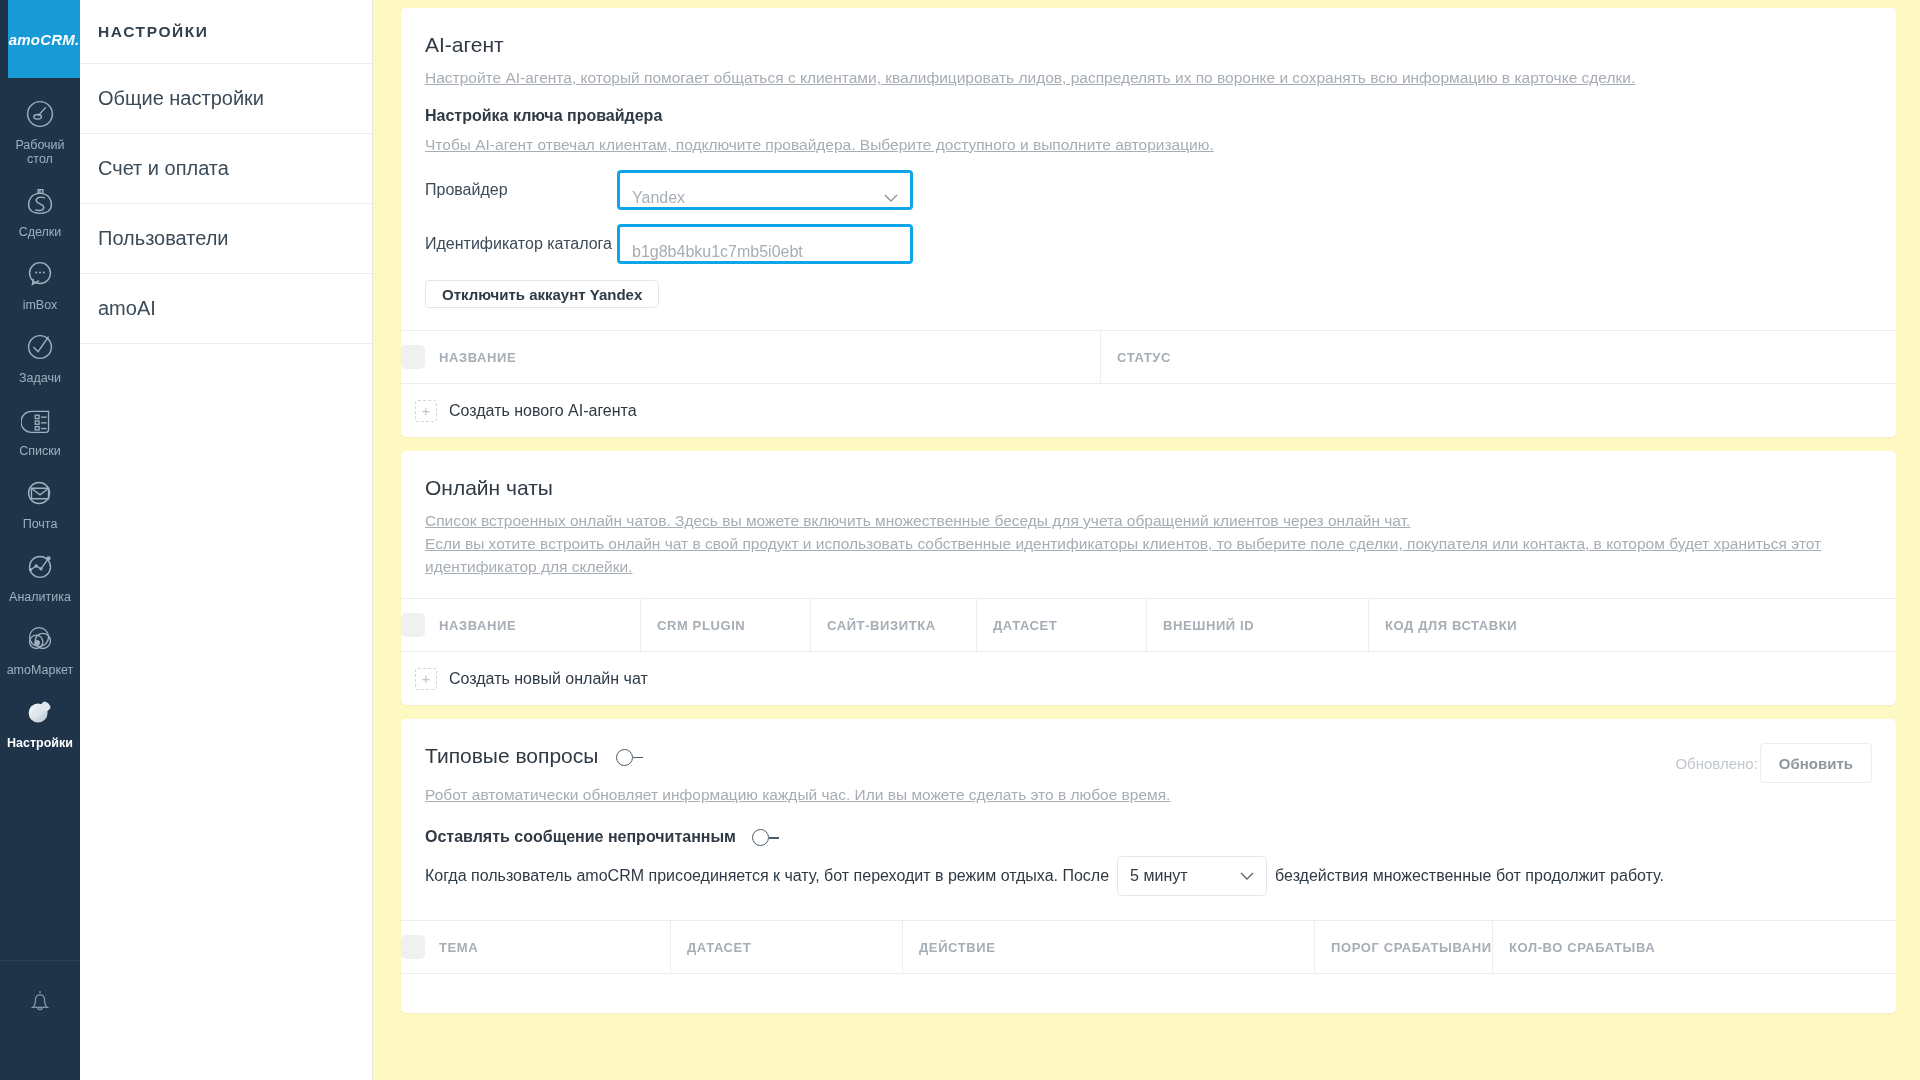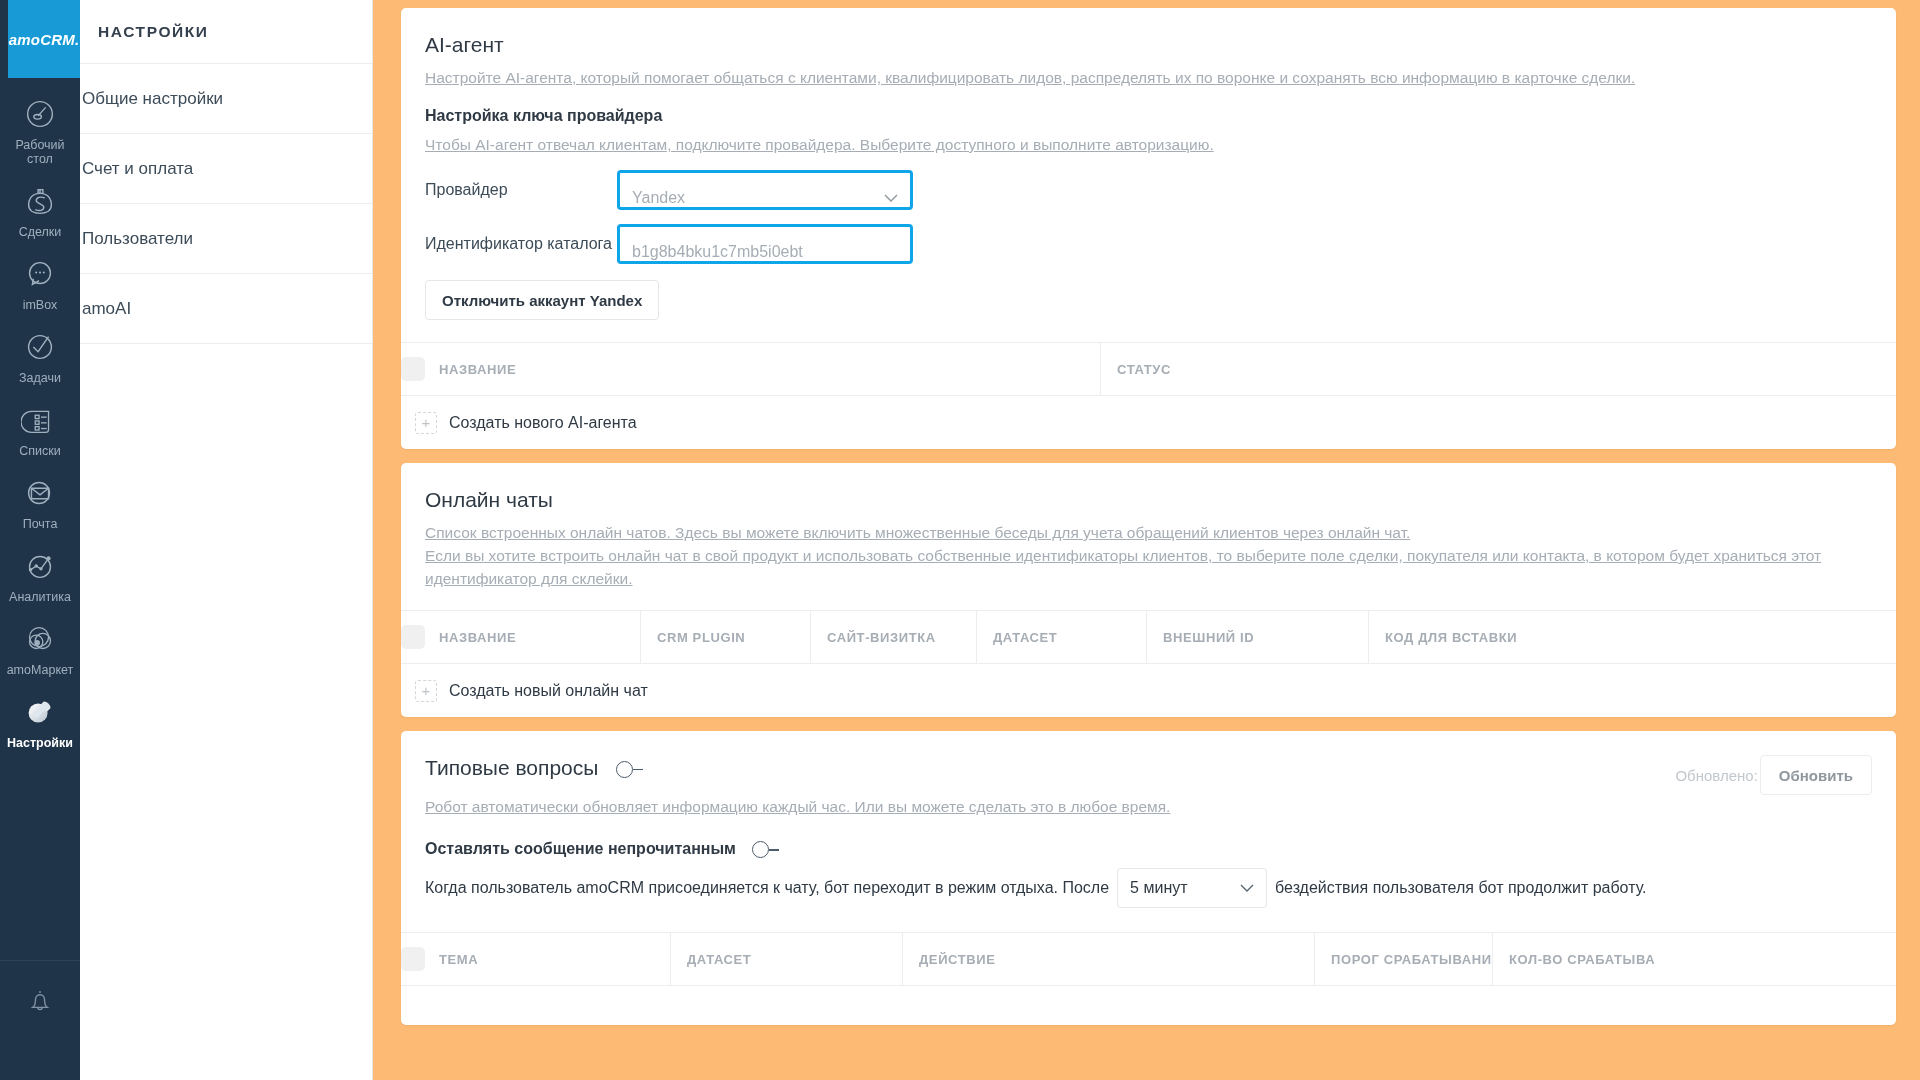--- a/index.html
+++ b/index.html
@@ -54,29 +54,29 @@
   }
   .menu-title {
     height: 64px; display: flex; align-items: center;
     padding: 0 0 0 18px;
     font-size: 15.5px; font-weight: 700; letter-spacing: 1.6px;
     color: #34404d;
     border-bottom: 1px solid #ededed;
   }
   .menu-item {
     height: 70px; display: flex; align-items: center;
-    padding-left: 2px; font-size: 17px; color: #3c4b58;
+    padding-left: 18px; font-size: 20px; color: #3c4b58;
     border-bottom: 1px solid #ededed; cursor: pointer;
   }
   .menu-item.active { color: #189ad6; font-weight: 700; }
   .menu-item:last-child { border-bottom: 1px solid #ededed; }
 
   
   .main {
-    flex: 1 1 auto; height: 1080px; background: #fdba74;
+    flex: 1 1 auto; height: 1080px; background: #fef9c3;
     padding: 0 24px 0 28px; overflow: hidden;
   }
   .card {
     background: #fff; border-radius: 5px; margin-top: 8px;
     box-shadow: 0 1px 2px rgba(0,0,0,0.05);
   }
   .card-pad { padding: 24px 24px 0 24px; }
 
   h2.sec-title {
     font-size: 21px; font-weight: 400; color: #2f3a45;
@@ -96,21 +96,21 @@
   .input-box {
     width: 296px; height: 40px; border: 3px solid #0ea5e9;
     border-radius: 4px; background: #fff;
     display: flex; align-items: flex-end; padding: 0 12px;
     font-size: 16px; color: #a6adb4;
     justify-content: space-between;
   }
   .input-box .chev { color: #8d959c; }
   .btn-outline {
     margin-top: 16px; display: inline-flex; align-items: center;
-    height: 40px; padding: 0 16px; border: 1px solid #e4e6e8;
+    height: 28px; padding: 0 16px; border: 1px solid #e4e6e8;
     border-radius: 4px; background: #fff;
     font-size: 15px; font-weight: 700; color: #2f3a45;
     cursor: pointer;
   }
 
   
   .tbl { margin-top: 22px; border-top: 1px solid #ededed; }
   .tbl-head { display: flex; height: 52px; align-items: stretch; }
   .tbl-head .th {
     display: flex; align-items: center;
@@ -429,21 +429,21 @@
         <div class="flexline">
           <span class="inline-text">Когда пользователь amoCRM присоединяется к чату, бот переходит в режим отдыха. После</span>
           <span class="inline-select">
             <span>5 минут</span>
             <span>
               <svg width="14" height="9" viewBox="0 0 14 9" fill="none" stroke="#5a666f" stroke-width="1.4">
                   <path d="M1 1 L7 7 L13 1"></path>
                 </svg>
             </span>
           </span>
-          <span class="inline-text">бездействия пользователя бот продолжит работу.</span>
+          <span class="inline-text">бездействия множественные бот продолжит работу.</span>
         </div>
       </div>
 
       <div class="tbl" style="margin-top:20px;">
         <div class="tbl-head">
           <div class="th chk" style="width:270px;">
             <span class="chkbox"></span>
             <span>ТЕМА</span>
           </div>
           <div class="th" style="width:232px;">

